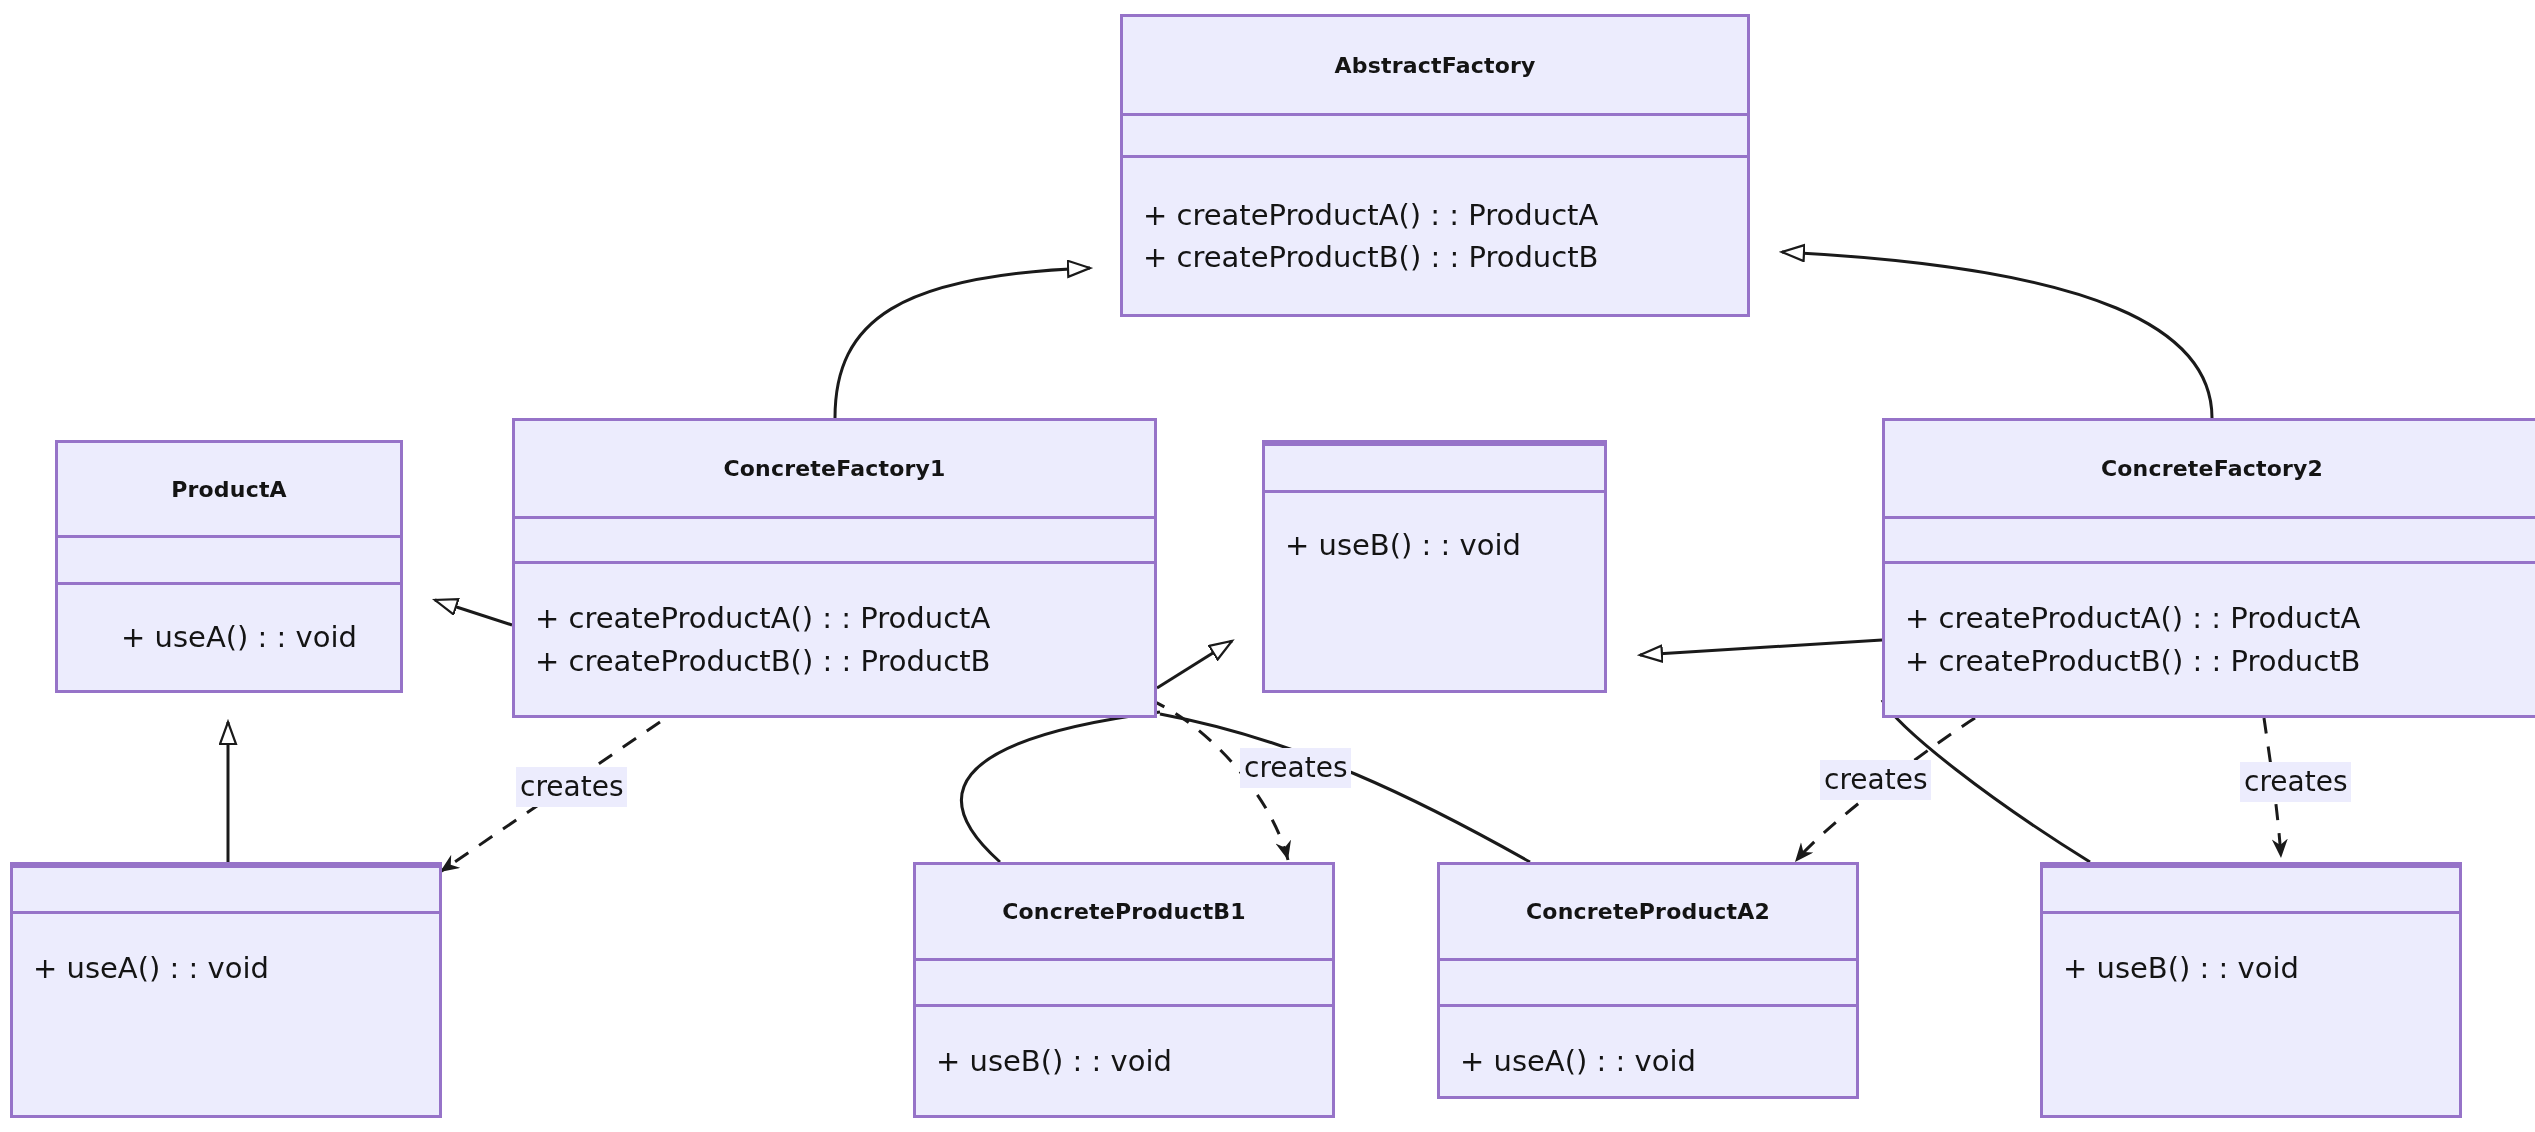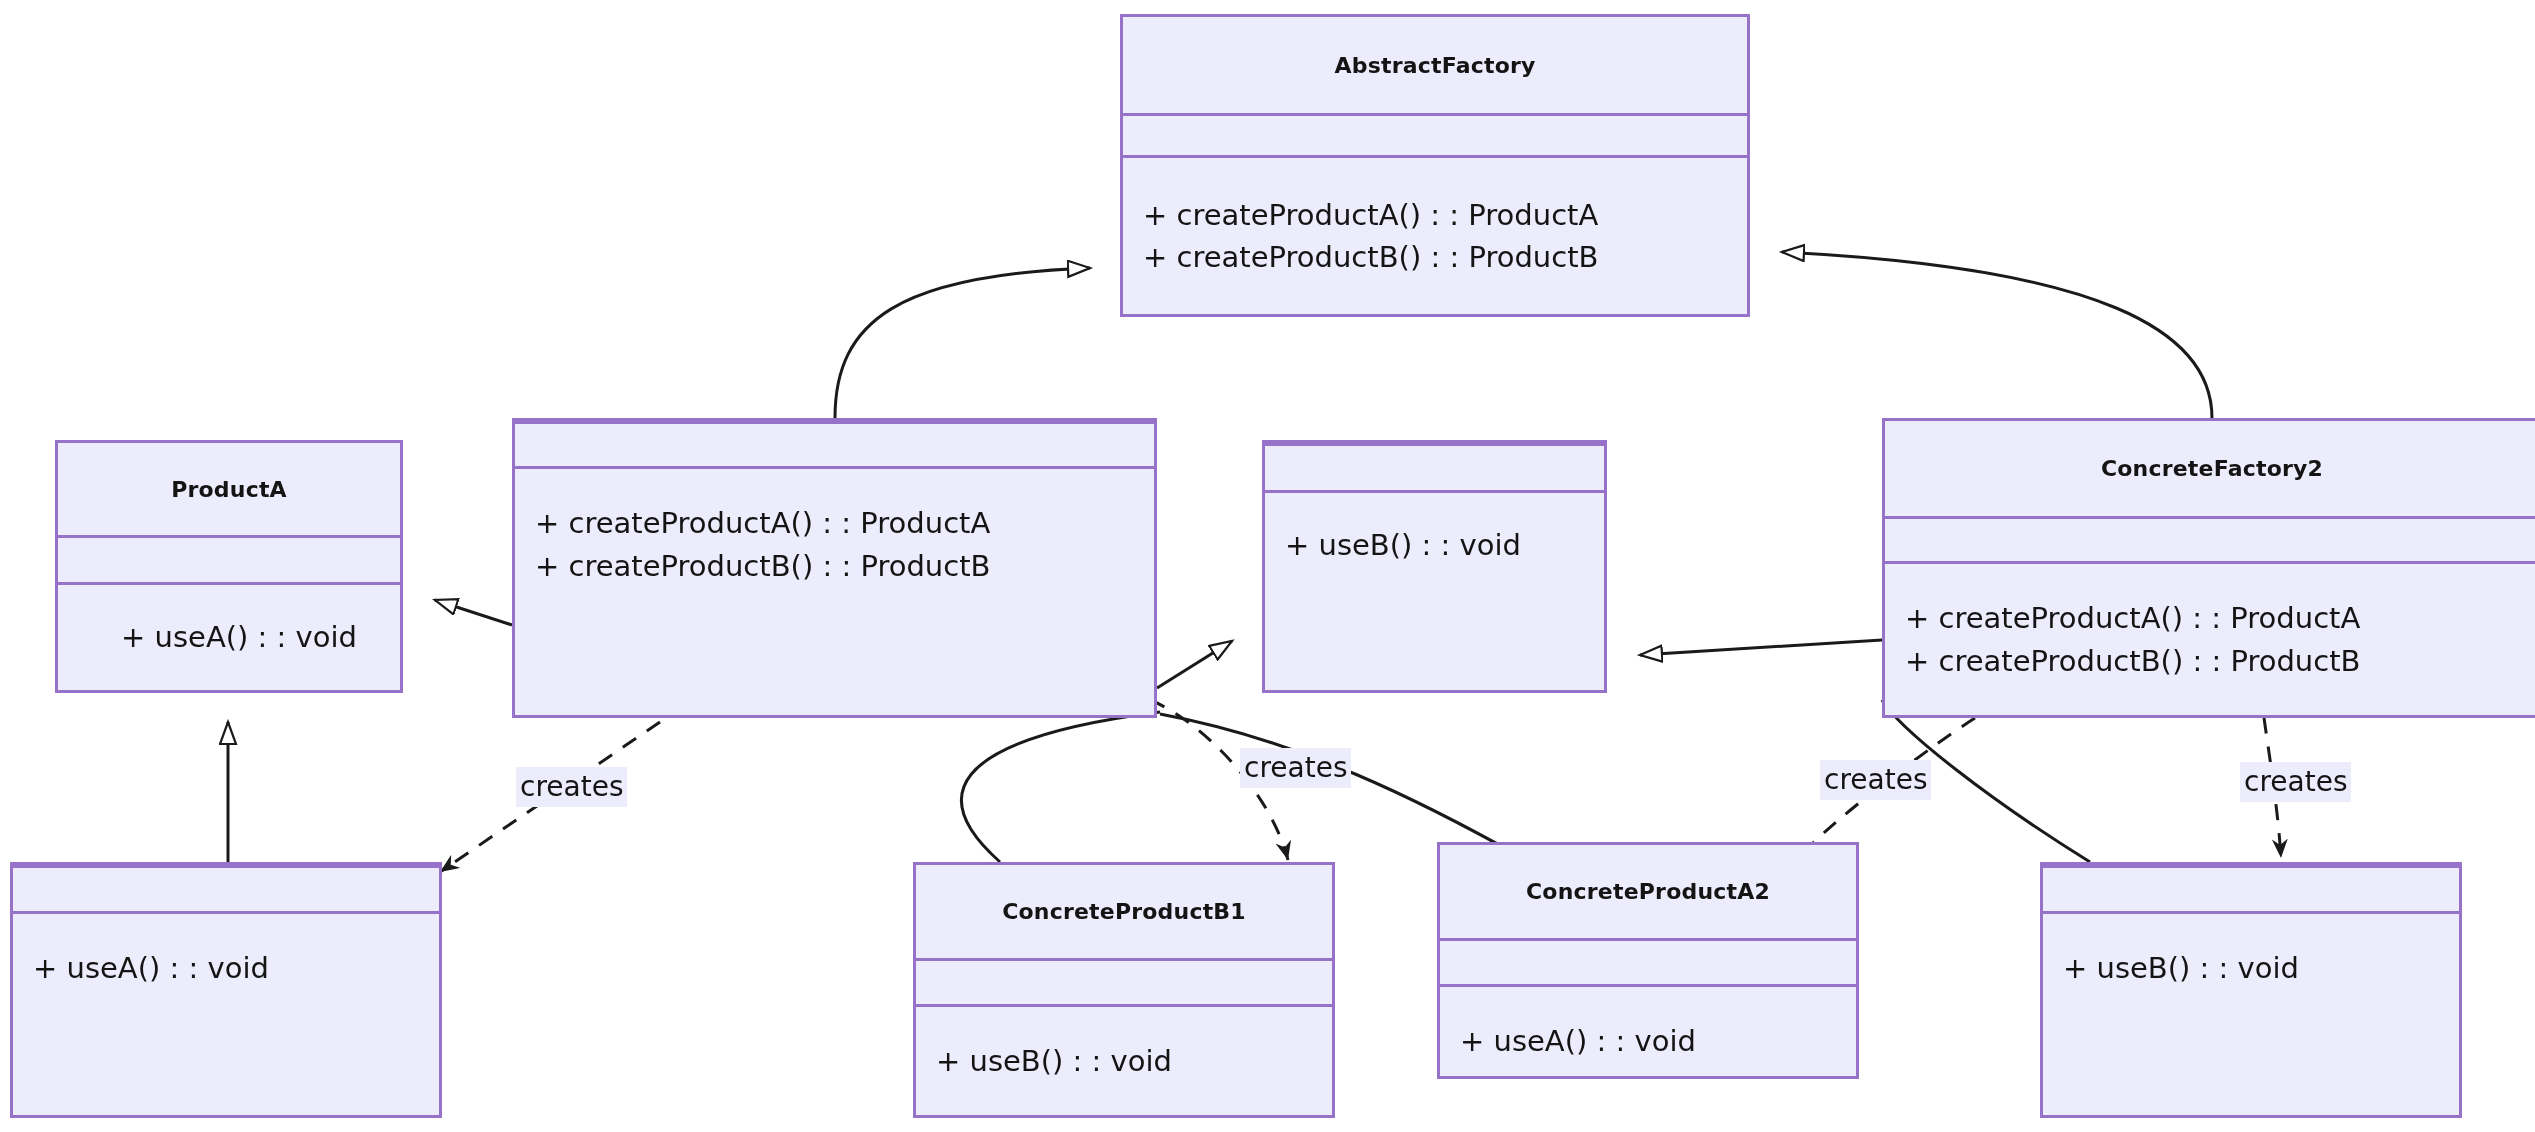--- a/index.html
+++ b/index.html
@@ -140,20 +140,23 @@
     <div class="sect sect-title" style="height:92px;">
       <span>ProductA</span>
     </div>
     <div class="sect sect-attrs" style="height:47px;"></div>
     <div class="sect sect-ops" style="height:108px;">
       <div class="op-line">+ useA() : : void</div>
     </div>
   </div>
 
   <div class="uml-class" style="left:512px; top:418px; width:645px; height:300px;">
+    <div class="sect sect-title" style="height:95px;">
+      <span>ConcreteFactory1</span>
+    </div>
     <div class="sect sect-attrs" style="height:45px;"></div>
     <div class="sect sect-ops" style="height:154px;">
       <div class="op-line">+ createProductA() : : ProductA</div>
       <div class="op-line">+ createProductB() : : ProductB</div>
     </div>
   </div>
 
   <div class="uml-class" style="left:1262px; top:440px; width:345px; height:253px;">
     <div class="sect sect-attrs" style="height:47px;"></div>
     <div class="sect sect-ops" style="height:108px;">
@@ -182,21 +185,21 @@
   <div class="uml-class" style="left:913px; top:862px; width:422px; height:256px;">
     <div class="sect sect-title" style="height:93px;">
       <span>ConcreteProductB1</span>
     </div>
     <div class="sect sect-attrs" style="height:46px;"></div>
     <div class="sect sect-ops" style="height:111px;">
       <div class="op-line">+ useB() : : void</div>
     </div>
   </div>
 
-  <div class="uml-class" style="left:1437px; top:842px; width:422px; height:237px;">
+  <div class="uml-class" style="left:1437px; top:862px; width:422px; height:237px;">
     <div class="sect sect-title" style="height:93px;">
       <span>ConcreteProductA2</span>
     </div>
     <div class="sect sect-attrs" style="height:46px;"></div>
     <div class="sect sect-ops" style="height:111px;">
       <div class="op-line">+ useA() : : void</div>
     </div>
   </div>
 
   <div class="uml-class" style="left:2040px; top:862px; width:422px; height:256px;">

